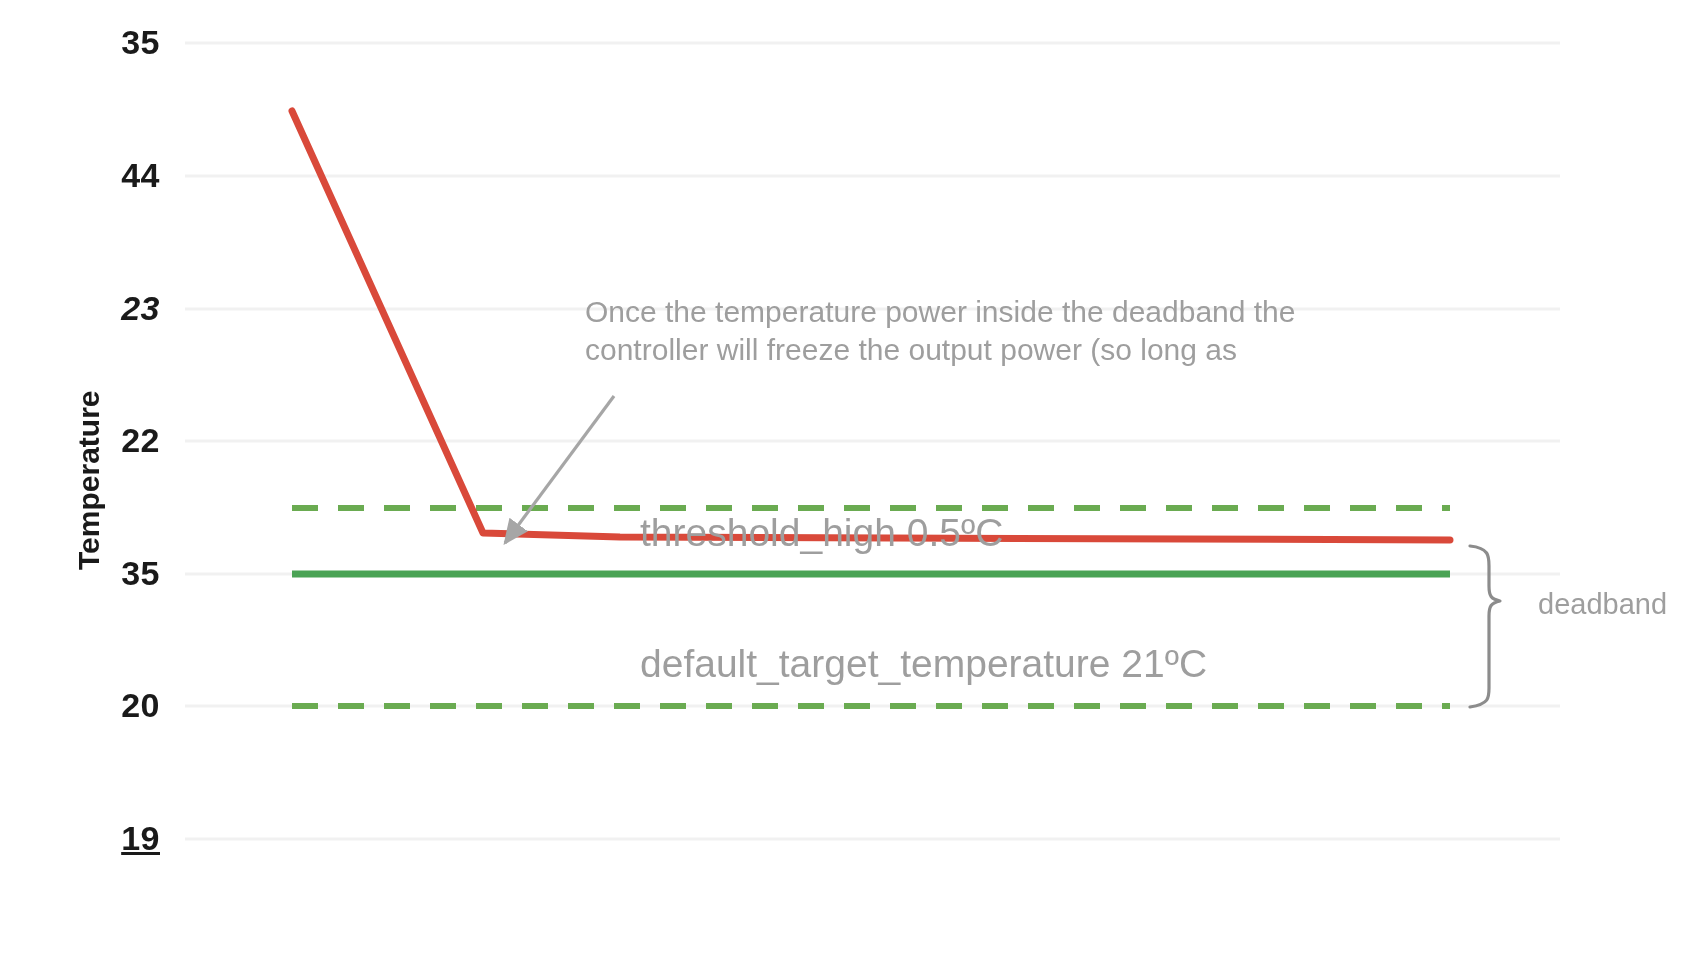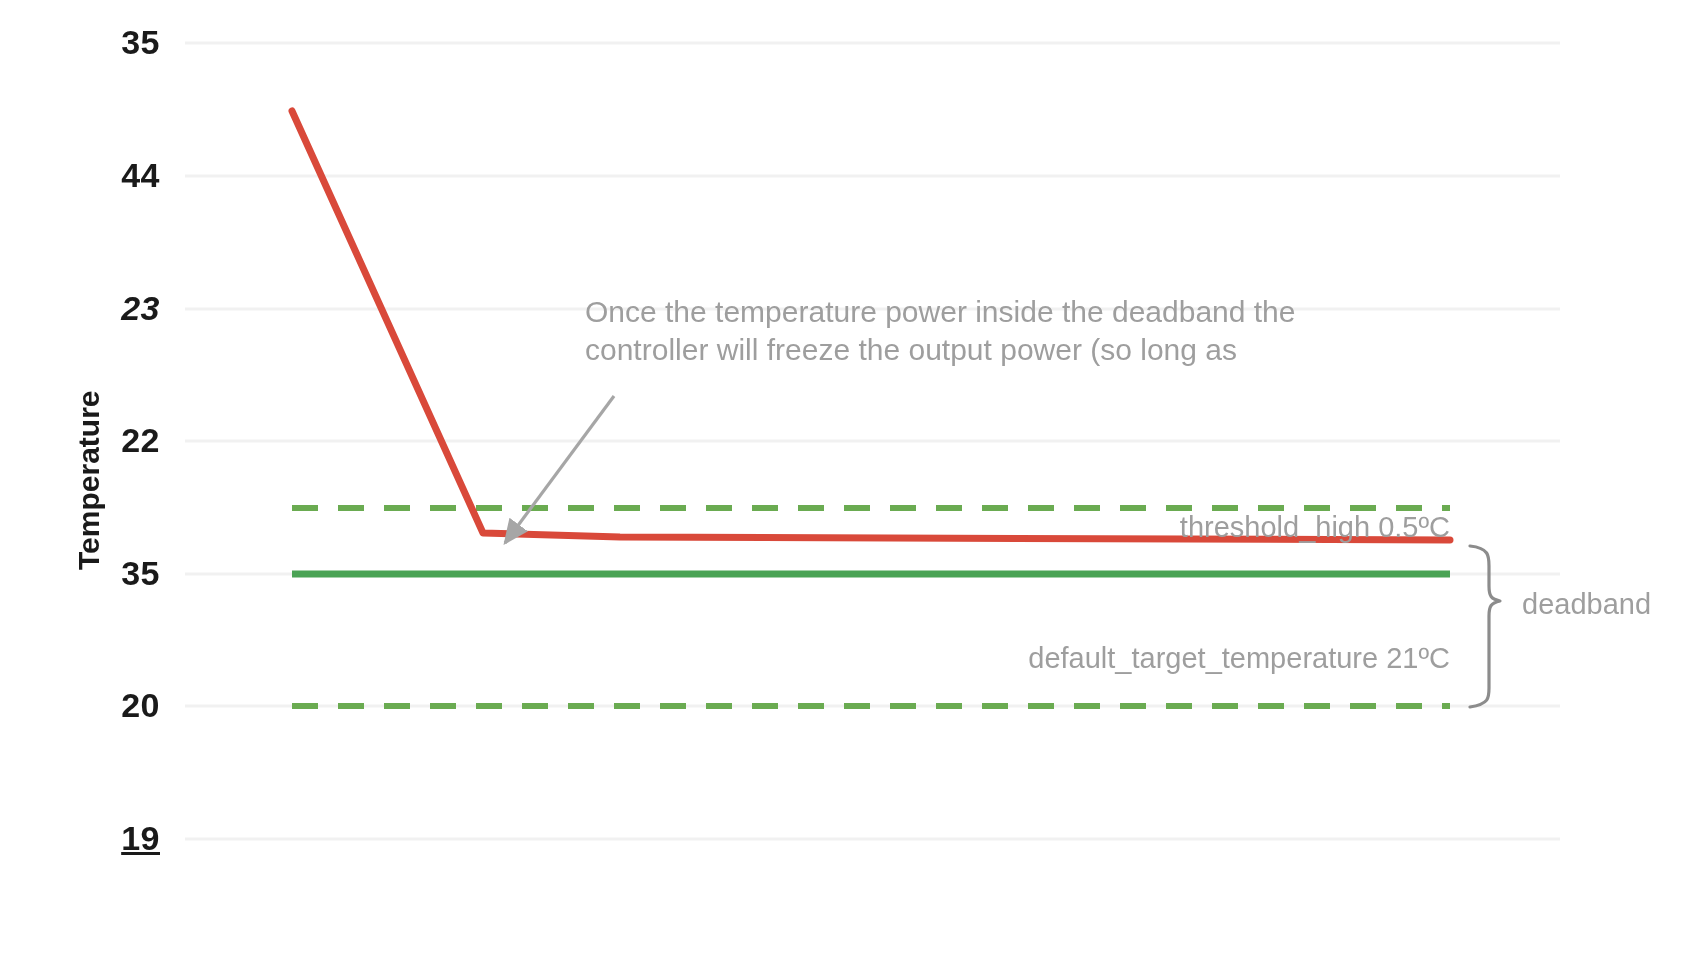--- a/index.html
+++ b/index.html
@@ -46,30 +46,30 @@
   }
   .annot-text {
     position: absolute;
     font-size: 30px;
     color: #9e9e9e;
     line-height: 38px;
     white-space: nowrap;
   }
   .series-label {
     position: absolute;
-    font-size: 29px;
+    font-size: 39px;
     color: #9e9e9e;
     white-space: nowrap;
-    text-align: right;
   }
   .brace-label {
     position: absolute;
     font-size: 29px;
     color: #9e9e9e;
     white-space: nowrap;
+    margin-left: 16px;
   }
 </style>
 </head>
 <body>
 
 <div id="figure">
 
   <svg id="plot-svg" viewBox="0 0 1700 960" preserveAspectRatio="none">
     <defs>
       <marker id="arrowhead" markerWidth="9" markerHeight="9" refX="7.2" refY="3.6" orient="auto">

